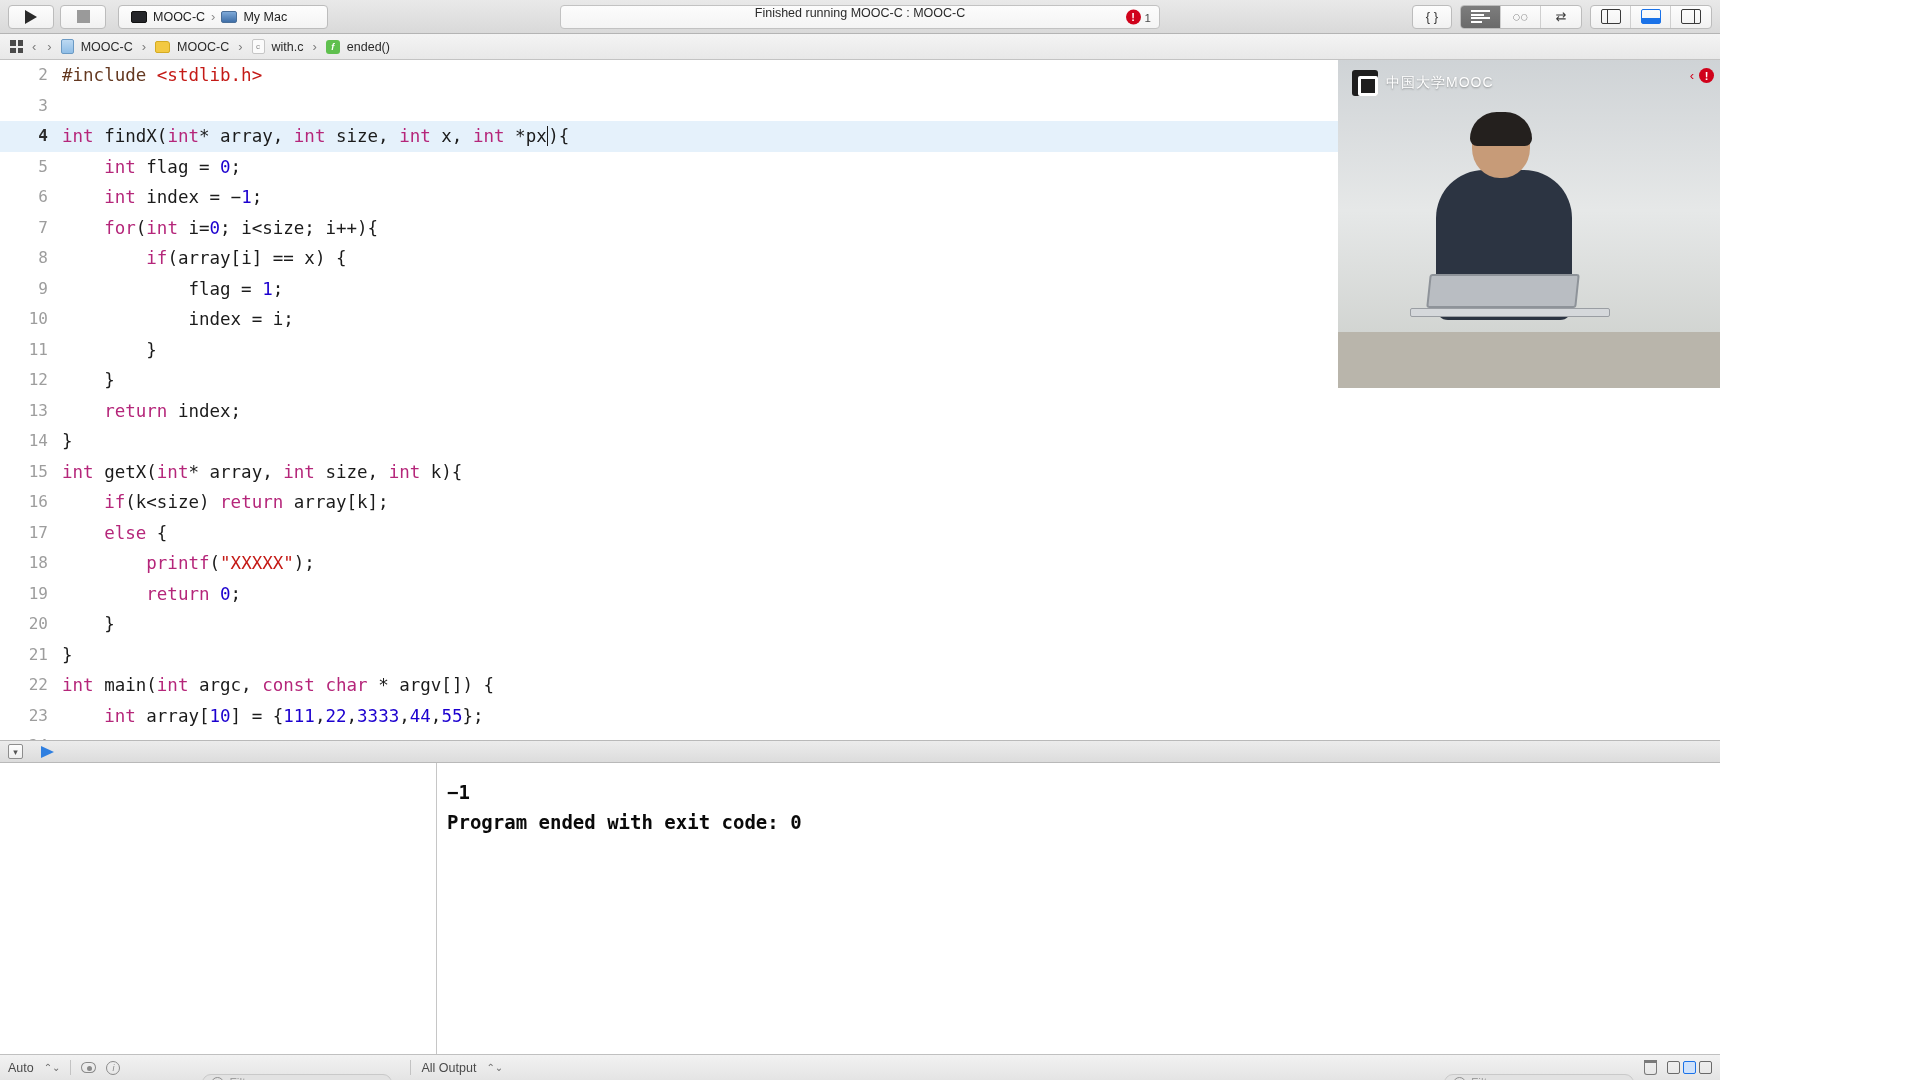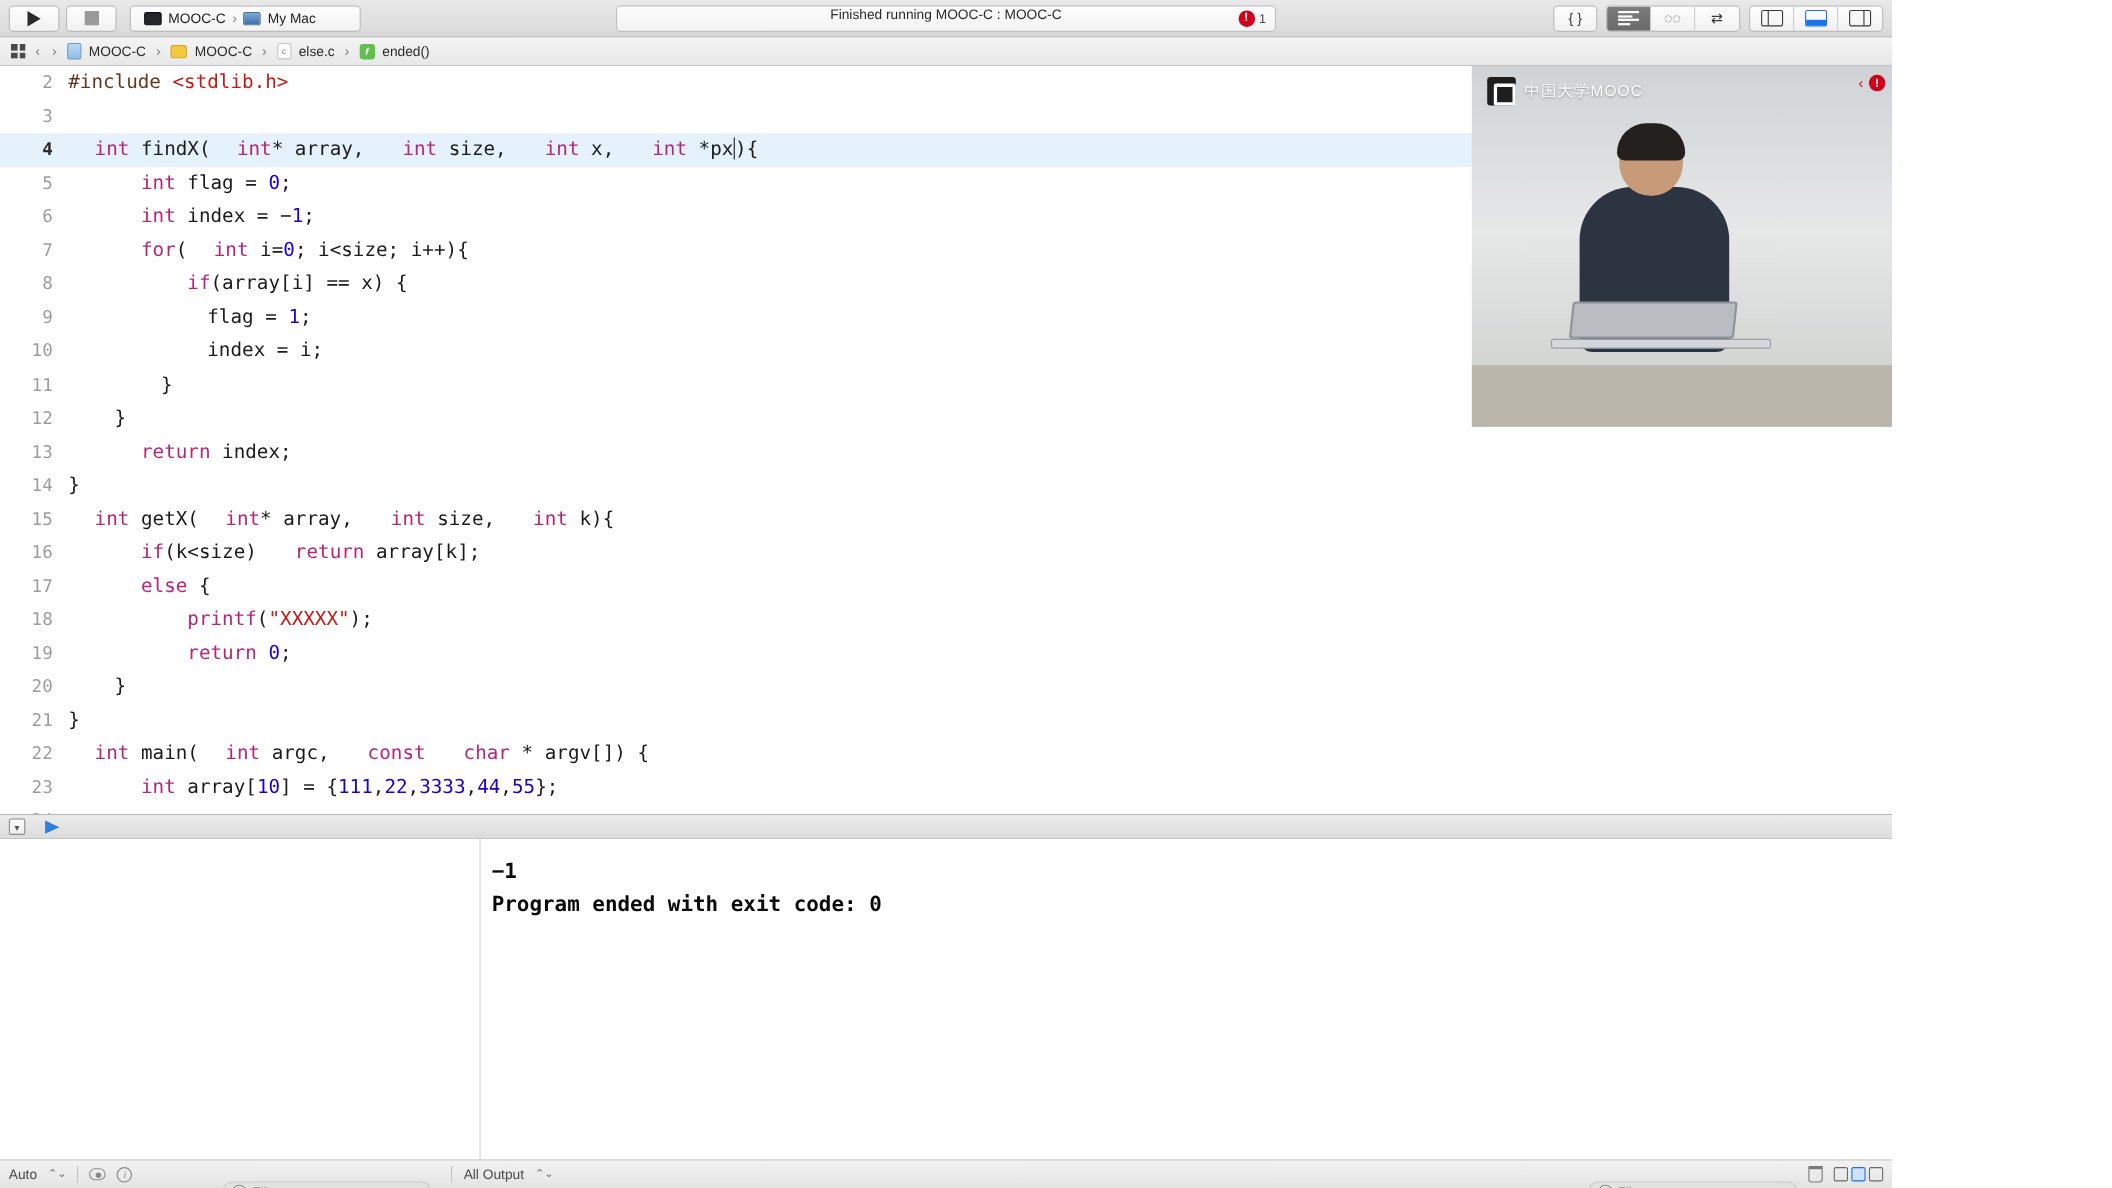--- a/index.html
+++ b/index.html
@@ -113,21 +113,21 @@
   }
   .row { height: 30.5px; display: flex; align-items: center; position: relative; }
   .row.cur { background: #e5f1fb; }
   .gut {
     width: 62px; flex: 0 0 62px; text-align: right; padding-right: 14px;
     color: #9d9d9d; font-size: 16px;
     font-family: "DejaVu Sans Mono", monospace;
   }
   .row.cur .gut { color: #2b2b2b; font-weight: bold; }
   .ln { flex: 1; }
-  .kw  { color: #b5267a; margin-left: 24px; }
+  .kw  { color: #b5267a; }
   .num { color: #1c00cf; }
   .str { color: #c41a16; }
   .pp  { color: #643820; }
   .hdr { color: #c41a16; }
   .caret { display:inline-block; width:1.5px; height:20px; background:#1b1b1b; vertical-align:-4px; }
 
   
   .video {
     position: absolute; right: 0; top: 0;
     width: 382px; height: 328px;
@@ -292,21 +292,21 @@
 
     <span class="ic-proj"></span>
     <span>MOOC-C</span>
     <span class="arw">›</span>
 
     <span class="ic-fold"></span>
     <span>MOOC-C</span>
     <span class="arw">›</span>
 
     <span class="ic-c">c</span>
-    <span>else.c</span>
+    <span>with.c</span>
     <span class="arw">›</span>
 
     <span class="ic-fn">f</span>
     <span>ended()</span>
   </div>
 
   <div class="editor-wrap">
     <div class="code" id="code-rows"><div class="row"><div class="gut">2</div><div class="ln"><span class="pp">#include </span><span class="hdr">&lt;stdlib.h&gt;</span></div></div><div class="row"><div class="gut">3</div><div class="ln"></div></div><div class="row cur"><div class="gut">4</div><div class="ln"><span class="kw">int</span><span> findX(</span><span class="kw">int</span><span>* array, </span><span class="kw">int</span><span> size, </span><span class="kw">int</span><span> x, </span><span class="kw">int</span><span> *px</span><span class="caret"></span><span>){</span></div></div><div class="row"><div class="gut">5</div><div class="ln"><span>    </span><span class="kw">int</span><span> flag = </span><span class="num">0</span><span>;</span></div></div><div class="row"><div class="gut">6</div><div class="ln"><span>    </span><span class="kw">int</span><span> index = −</span><span class="num">1</span><span>;</span></div></div><div class="row"><div class="gut">7</div><div class="ln"><span>    </span><span class="kw">for</span><span>(</span><span class="kw">int</span><span> i=</span><span class="num">0</span><span>; i&lt;size; i++){</span></div></div><div class="row"><div class="gut">8</div><div class="ln"><span>        </span><span class="kw">if</span><span>(array[i] == x) {</span></div></div><div class="row"><div class="gut">9</div><div class="ln"><span>            flag = </span><span class="num">1</span><span>;</span></div></div><div class="row"><div class="gut">10</div><div class="ln"><span>            index = i;</span></div></div><div class="row"><div class="gut">11</div><div class="ln"><span>        }</span></div></div><div class="row"><div class="gut">12</div><div class="ln"><span>    }</span></div></div><div class="row"><div class="gut">13</div><div class="ln"><span>    </span><span class="kw">return</span><span> index;</span></div></div><div class="row"><div class="gut">14</div><div class="ln"><span>}</span></div></div><div class="row"><div class="gut">15</div><div class="ln"><span class="kw">int</span><span> getX(</span><span class="kw">int</span><span>* array, </span><span class="kw">int</span><span> size, </span><span class="kw">int</span><span> k){</span></div></div><div class="row"><div class="gut">16</div><div class="ln"><span>    </span><span class="kw">if</span><span>(k&lt;size) </span><span class="kw">return</span><span> array[k];</span></div></div><div class="row"><div class="gut">17</div><div class="ln"><span>    </span><span class="kw">else</span><span> {</span></div></div><div class="row"><div class="gut">18</div><div class="ln"><span>        </span><span class="kw">printf</span><span>(</span><span class="str">"XXXXX"</span><span>);</span></div></div><div class="row"><div class="gut">19</div><div class="ln"><span>        </span><span class="kw">return</span><span> </span><span class="num">0</span><span>;</span></div></div><div class="row"><div class="gut">20</div><div class="ln"><span>    }</span></div></div><div class="row"><div class="gut">21</div><div class="ln"><span>}</span></div></div><div class="row"><div class="gut">22</div><div class="ln"><span class="kw">int</span><span> main(</span><span class="kw">int</span><span> argc, </span><span class="kw">const</span><span> </span><span class="kw">char</span><span> * argv[]) {</span></div></div><div class="row"><div class="gut">23</div><div class="ln"><span>    </span><span class="kw">int</span><span> array[</span><span class="num">10</span><span>] = {</span><span class="num">111</span><span>,</span><span class="num">22</span><span>,</span><span class="num">3333</span><span>,</span><span class="num">44</span><span>,</span><span class="num">55</span><span>};</span></div></div><div class="row"><div class="gut">24</div><div class="ln"></div></div></div>
 
     <div class="video">

